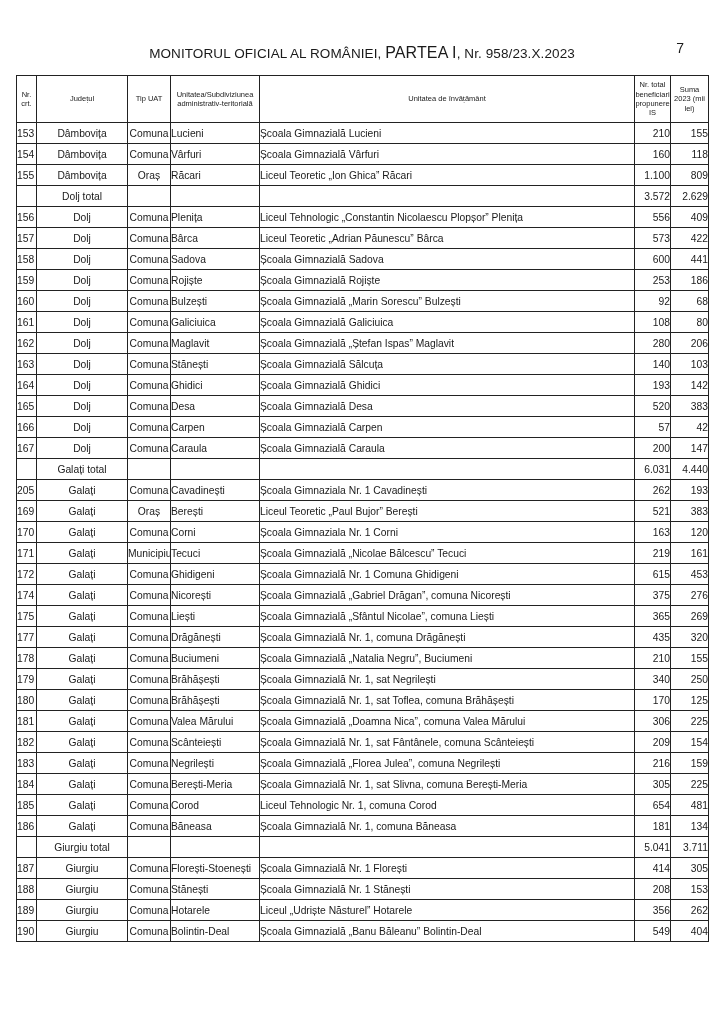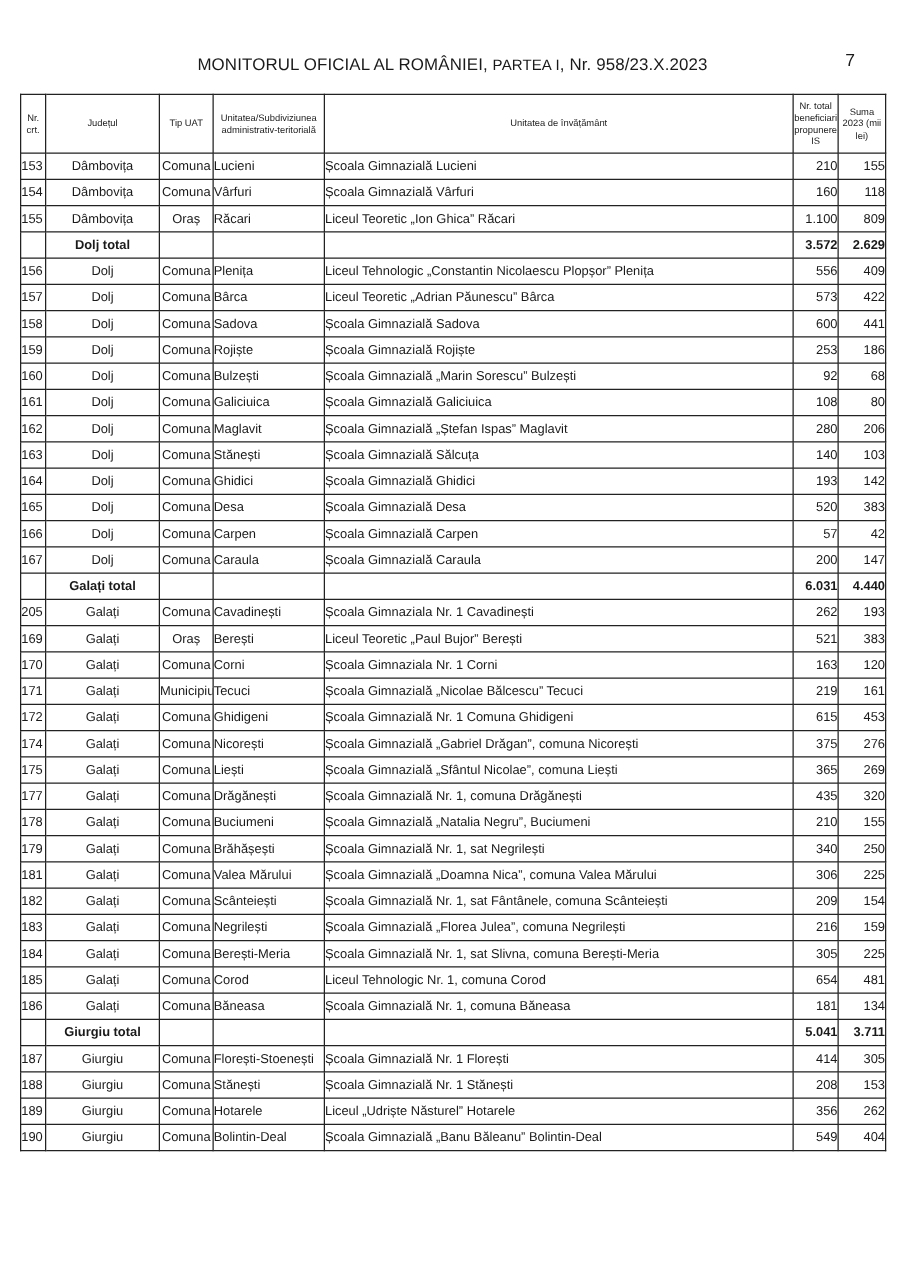--- a/index.html
+++ b/index.html
@@ -1,34 +1,34 @@
 <!DOCTYPE html>
 <html><head>
 <meta charset="utf-8">
 <style>
   html, body { margin: 0; padding: 0; background: #ffffff; }
   body { width: 724px; height: 1024px; position: relative; overflow: hidden;
          font-family: "Liberation Sans", sans-serif; color: #1a1a1a; }
   .page-header { position: absolute; top: 44px; left: 0; width: 724px; height: 20px; }
   .page-title { position: absolute; left: 0; width: 724px; text-align: center; top: 0;
                 font-size: 13.5px; letter-spacing: 0.1px; }
-  .page-title .small { font-size: 12px; }
+  .page-title .small { font-size: 16px; }
   .page-number { position: absolute; right: 40px; top: -4px; font-size: 14px; }
   table.main { position: absolute; left: 16px; top: 75px; border-collapse: collapse;
                table-layout: fixed; width: 692px; }
   table.main td, table.main th { border: 1px solid #222; padding: 0; font-size: 10.3px;
                height: 20px; overflow: hidden; white-space: nowrap; font-weight: normal; }
   table.main { border: 1.5px solid #222; }
   table.main th { height: 46px; font-size: 7.5px; line-height: 1.25; white-space: normal;
                text-align: center; vertical-align: middle; color: #222; }
   td.nr { text-align: left; padding-left: 2px; }
   td.center { text-align: center; }
   td.left { text-align: left; padding-left: 3px; }
   td.num { text-align: right; padding-right: 3px; }
-  tr.total td { font-weight: bold; }
+  tr.total td { font-weight: normal; }
   tr.total td.label { text-align: center; }
 </style>
 </head>
 <body>
 
 <div class="page-header">
   <div class="page-title"><span>MONITORUL OFICIAL AL ROMÂNIEI, </span><span class="small">PARTEA I</span><span>, Nr. 958/23.X.2023</span></div>
   <div class="page-number">7</div>
 </div>
 
@@ -291,20 +291,29 @@
       <tr>
         <td class="nr">179</td>
         <td class="center">Galați</td>
         <td class="center">Comuna</td>
         <td class="left">Brăhășești</td>
         <td class="left">Școala Gimnazială Nr. 1, sat Negrilești</td>
         <td class="num">340</td>
         <td class="num">250</td>
       </tr>
       <tr>
+        <td class="nr">180</td>
+        <td class="center">Galați</td>
+        <td class="center">Comuna</td>
+        <td class="left">Brăhășești</td>
+        <td class="left">Școala Gimnazială Nr. 1, sat Toflea, comuna Brăhășești</td>
+        <td class="num">170</td>
+        <td class="num">125</td>
+      </tr>
+      <tr>
         <td class="nr">181</td>
         <td class="center">Galați</td>
         <td class="center">Comuna</td>
         <td class="left">Valea Mărului</td>
         <td class="left">Școala Gimnazială „Doamna Nica”, comuna Valea Mărului</td>
         <td class="num">306</td>
         <td class="num">225</td>
       </tr>
       <tr>
         <td class="nr">182</td>

